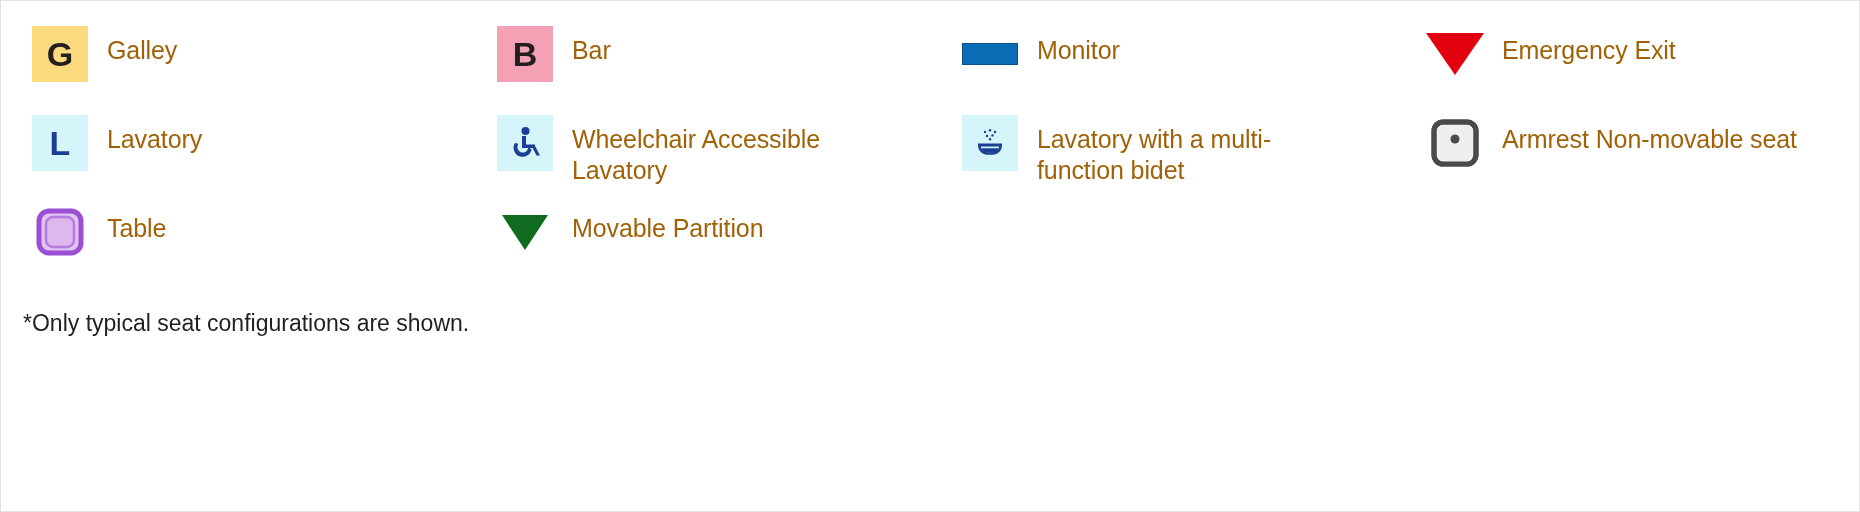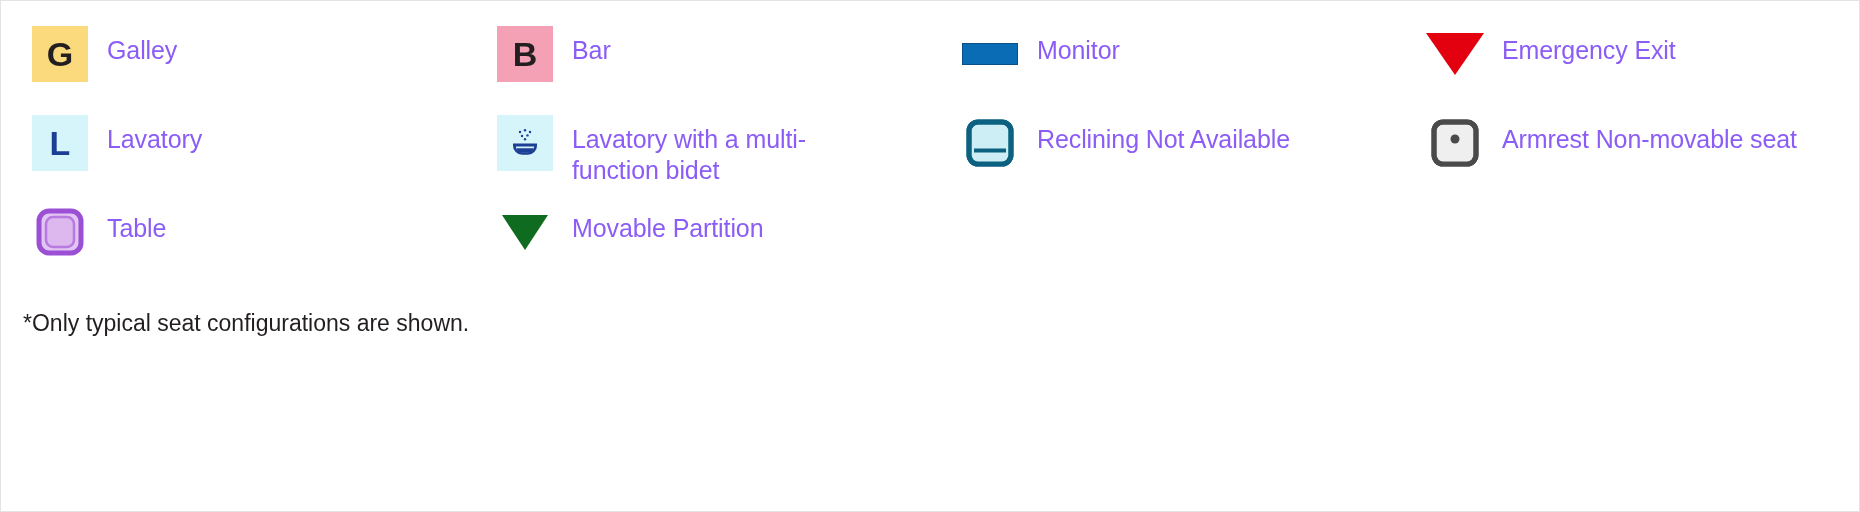--- a/index.html
+++ b/index.html
@@ -44,21 +44,21 @@
     min-width: 58px;
     height: 58px;
     display: flex;
     align-items: center;
     justify-content: center;
     margin-top: 8px;
   }
   .legend-label {
     font-size: 25px;
     line-height: 1.22;
-    color: #8b5cf6;
+    color: #a16207;
     margin-left: 18px;
     margin-top: 18px;
     max-width: 295px;
     letter-spacing: -0.1px;
   }
   
   .tile {
     width: 56px;
     height: 56px;
     display: flex;
@@ -149,20 +149,33 @@
       <div class="legend-label">Emergency Exit</div>
     </div>
 
     <div class="legend-item">
       <div class="icon-box">
         <div class="tile tile-lav">L</div>
       </div>
       <div class="legend-label">Lavatory</div>
     </div>
 
+    <div class="legend-item">
+      <div class="icon-box">
+        <div class="pic-tile">
+          <svg width="40" height="40" viewBox="0 0 40 40">
+            <circle cx="20.5" cy="8" r="4" fill="#1b3f94"></circle>
+            <path d="M17 13 L17 25 L30 25 L30 21.5 L21 21.5 L21 13 Z" fill="#1b3f94"></path>
+            <path d="M10 20 a9 9 0 1 0 16.5 6.2 l-3.2 -1.6 a5.5 5.5 0 1 1 -9.9 -3.8 Z" fill="#1b3f94"></path>
+            <path d="M26 22 L31.5 32.5 L35 32.5 L29.5 22 Z" fill="#1b3f94"></path>
+          </svg>
+        </div>
+      </div>
+      <div class="legend-label">Wheelchair Accessible Lavatory</div>
+    </div>
 
 
     <div class="legend-item">
       <div class="icon-box">
         <div class="pic-tile">
           <svg width="38" height="38" viewBox="0 0 38 38">
             <g fill="#1b3f94">
               <circle cx="14" cy="8" r="1.2"></circle>
                 <circle cx="19" cy="6.2" r="1.2"></circle>
                 <circle cx="24" cy="8" r="1.2"></circle>
@@ -174,32 +187,20 @@
             <path d="M9.8 22.4 h18.4 a7 7 0 0 1 -7 6.2 h-4.4 a7 7 0 0 1 -7 -6.2 Z" fill="#d6f5fb"></path>
             <path d="M10.5 24.2 h17.2 a6.2 6.2 0 0 1 -6.2 4.6 h-4.8 a6.2 6.2 0 0 1 -6.2 -4.6 Z" fill="#1b3f94"></path>
           </svg>
         </div>
       </div>
       <div class="legend-label">Lavatory with a multi-function bidet</div>
     </div>
 
 
 
-    <div class="legend-item">
-      <div class="icon-box">
-        <svg class="seat" width="52" height="52" viewBox="0 0 52 52">
-          <rect x="5" y="5" width="42" height="42" rx="9" ry="9" fill="#cdeef4" stroke="#0d6180" stroke-width="5"></rect>
-          <rect x="12" y="9" width="28" height="24" fill="#cdeef4"></rect>
-          <path d="M12 34 L40 34 L44 45 L8 45 Z" fill="#cdeef4"></path>
-          <path d="M10 33.5 L42 33.5" stroke="#0d6180" stroke-width="4"></path>
-          <rect x="5" y="5" width="42" height="42" rx="9" ry="9" fill="none" stroke="#0d6180" stroke-width="5"></rect>
-        </svg>
-      </div>
-      <div class="legend-label">Reclining Not Available</div>
-    </div>
 
     <div class="legend-item">
       <div class="icon-box">
         <svg class="seat" width="52" height="52" viewBox="0 0 52 52">
           <rect x="5" y="5" width="42" height="42" rx="9" ry="9" fill="#efefef" stroke="#4a4a4a" stroke-width="5"></rect>
           <rect x="12" y="9" width="28" height="24" fill="#efefef"></rect>
           <path d="M12 34 L40 34 L44 45 L8 45 Z" fill="#efefef"></path>
           <circle cx="26" cy="22" r="4.5" fill="#4a4a4a"></circle>
           <rect x="5" y="5" width="42" height="42" rx="9" ry="9" fill="none" stroke="#4a4a4a" stroke-width="5"></rect>
         </svg>

